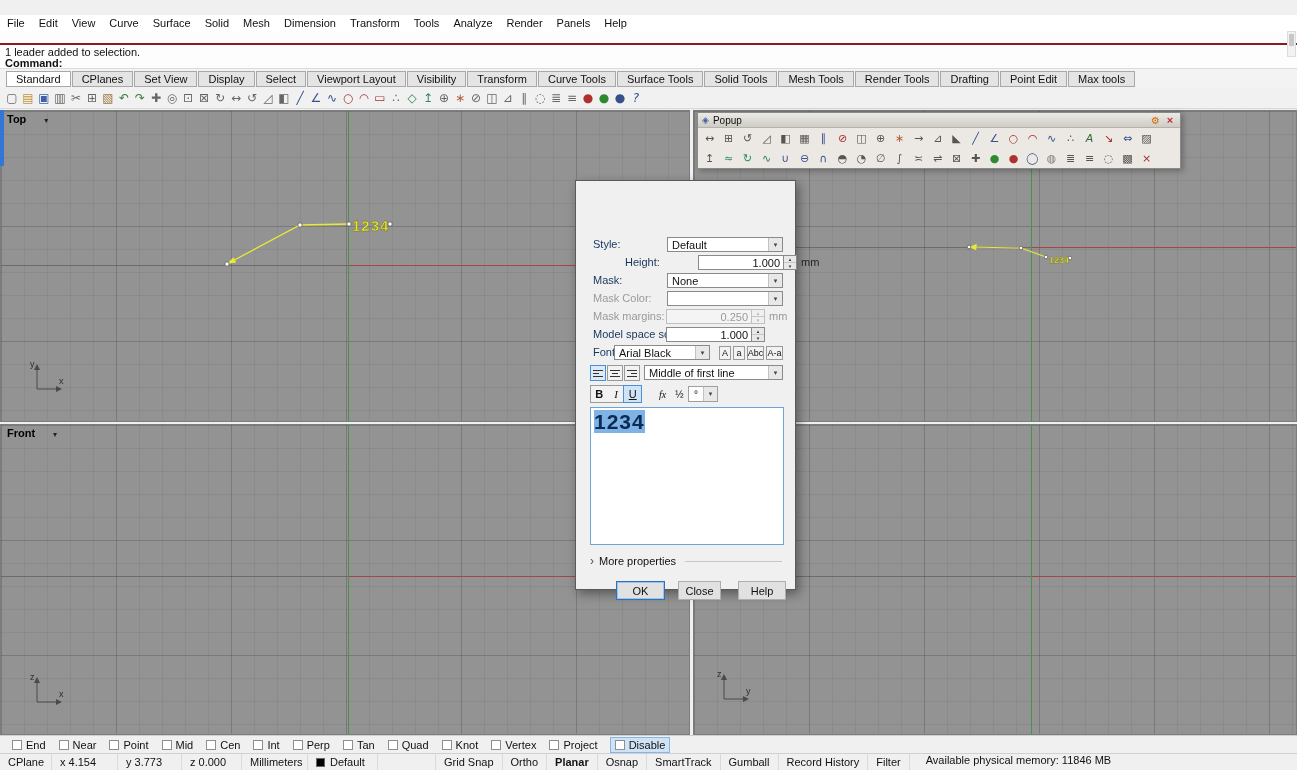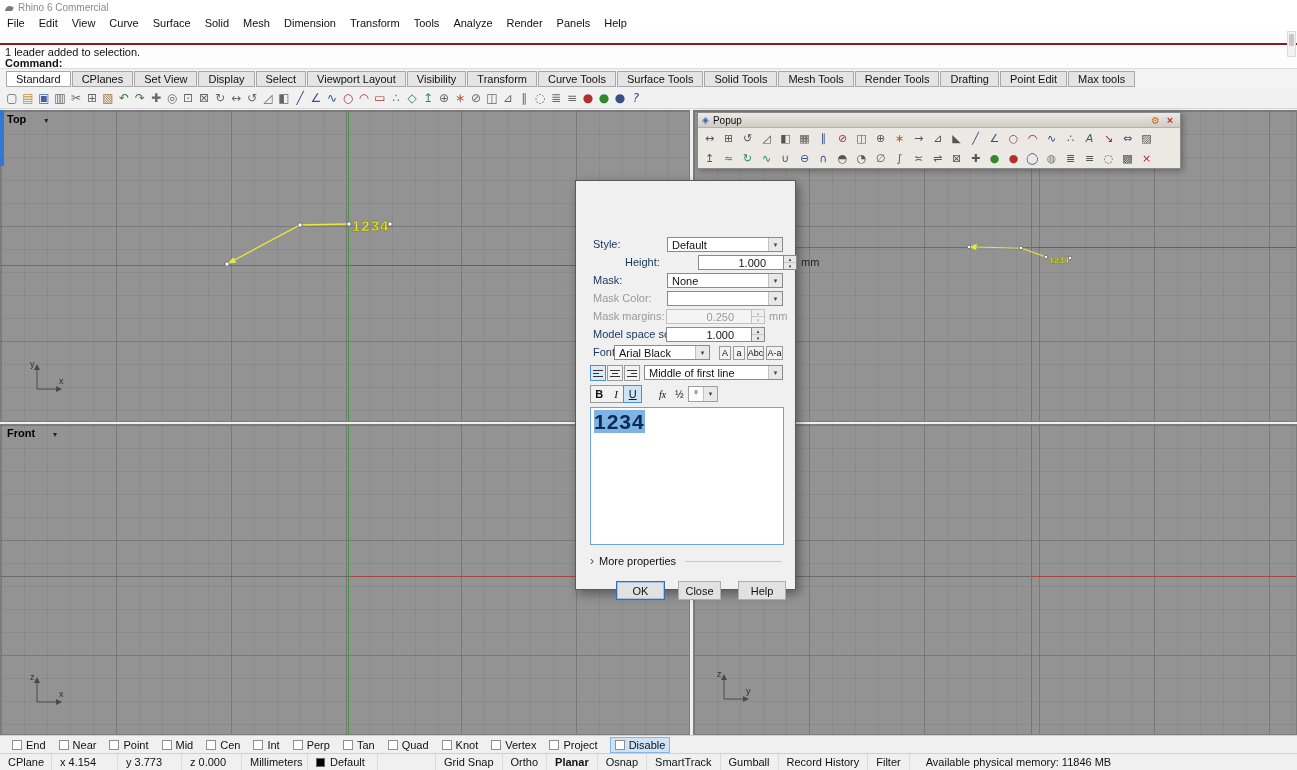--- a/index.html
+++ b/index.html
@@ -67,21 +67,21 @@
   .dlg-title { height:21px; background:#1e1e1e; color:#fff; display:flex; align-items:center; gap:5px; padding:0 6px; font-size:11px; }
   .dlg-close { margin-left:auto; width:14px; text-align:center; font-size:13px; cursor:default; }
   .dlg-close::before { content:"×"; }
   .dlg-body { position:absolute; left:0; top:21px; right:0; bottom:0; }
   .frow { position:absolute; left:0; width:100%; height:16px; }
   .lbl { position:absolute; left:17px; top:1px; color:#16365c; }
   .lbl.dis { color:#9a9a9a; }
   .dd { position:absolute; height:15px; background:#fff; border:1px solid #8a8a8a; display:flex; align-items:center; padding-left:4px; font-size:11px; cursor:default; }
   .dd-btn { margin-left:auto; width:14px; height:100%; background:#e8e8e8; border-left:1px solid #c2c2c2; display:flex; align-items:center; justify-content:center; }
   .dd-btn::before { content:"▾"; font-size:7px; color:#444; }
-  .numfield { position:absolute; height:15px; background:#fff; border:1px solid #8a8a8a; display:flex; align-items:center; justify-content:flex-end; padding-right:17px; font-size:11px; }
+  .numfield { position:absolute; height:15px; background:#fff; border:1px solid #8a8a8a; display:flex; align-items:center; justify-content:flex-end; padding-right:3px; font-size:11px; }
   .numfield.dis { background:#f4f4f4; border-color:#c0c0c0; color:#9a9a9a; }
   .spinner { position:absolute; width:13px; height:15px; border:1px solid #8a8a8a; border-left:none; display:flex; flex-direction:column; }
   .spinner.dis { border-color:#c0c0c0; }
   .spin-up, .spin-down { flex:1; display:flex; align-items:center; justify-content:center; background:#e8e8e8; font-size:5px; color:#333; cursor:default; }
   .spinner.dis .spin-up, .spinner.dis .spin-down { color:#b0b0b0; background:#f0f0f0; }
   .spin-up { border-bottom:1px solid #c6c6c6; }
   .spin-up::before { content:"▴"; } .spin-down::before { content:"▾"; }
   .unit { position:absolute; left:193px; top:1px; color:#222; }
   .unit.dis { color:#9a9a9a; }
   .case-btn { position:absolute; height:14px; border:1px solid #9a9a9a; background:#f2f2f2; display:flex; align-items:center; justify-content:center; font-size:9px; cursor:default; }
@@ -103,38 +103,32 @@
   .chev::before { content:"›"; color:#555; font-size:12px; }
   .moreprops .mp-line { flex:1; border-top:1px solid #c8c8c8; margin-left:4px; }
   .btn { position:absolute; top:379px; height:19px; background:#e1e1e1; border:1px solid #adadad; display:flex; align-items:center; justify-content:center; font-size:11px; cursor:default; }
   .btn.focus { border-color:#2d71b8; box-shadow:inset 0 0 0 1px #9cc3ea; }
 
   
   .osnapbar { position:absolute; left:0; top:735px; width:100%; height:18px; background:#f0f0f0; border-top:1px solid #d0d0d0; display:flex; align-items:center; gap:13px; padding-left:12px; }
   .osnap-item { display:flex; align-items:center; gap:4px; cursor:default; }
   .cb { width:10px; height:10px; border:1px solid #8f8f8f; background:#fff; display:inline-block; }
   .disable-item { background:#cfe3f6; outline:1px solid #88b6e0; padding:1px 4px; }
-  .statusbar { position:absolute; left:0; top:753px; width:100%; height:17px; background:#f0f0f0; border-top:1px solid #d0d0d0; display:flex; align-items:center; }
+  .statusbar { position:absolute; left:0; top:753px; width:100%; height:17px; background:#f0f0f0; border-top:1px solid #d0d0d0; display:flex; align-items:flex-start; }
   .st-cell { height:100%; display:flex; align-items:center; padding:0 8px; border-right:1px solid #dadada; white-space:nowrap; cursor:default; }
   .st-spacer { width:58px; height:100%; border-right:1px solid #dadada; }
   .swatch { width:9px; height:9px; background:#000; border:1px solid #666; margin-right:5px; display:inline-block; }
   .bold { font-weight:bold; }
   .st-mem { margin-left:8px; padding:0 8px; white-space:nowrap; }
 </style>
 </head>
 <body>
 
 <div id="app">
 
-  <div class="titlebar">
-    <svg width="10" height="10">
-        <path d="M1 8 Q1.5 3.5 5.5 3 Q8.5 2.8 9 4.6 L9.8 3.8 L9 6.5 Q8.5 8 6.5 8 Z" fill="#7a7a7a"></path>
-      </svg>
-    <span class="app-title">Rhino 6 Commercial</span>
-  </div>
 
   <div class="menubar">
 
       <span class="menu-item">File</span>
 
       <span class="menu-item">Edit</span>
 
       <span class="menu-item">View</span>
 
       <span class="menu-item">Curve</span>

